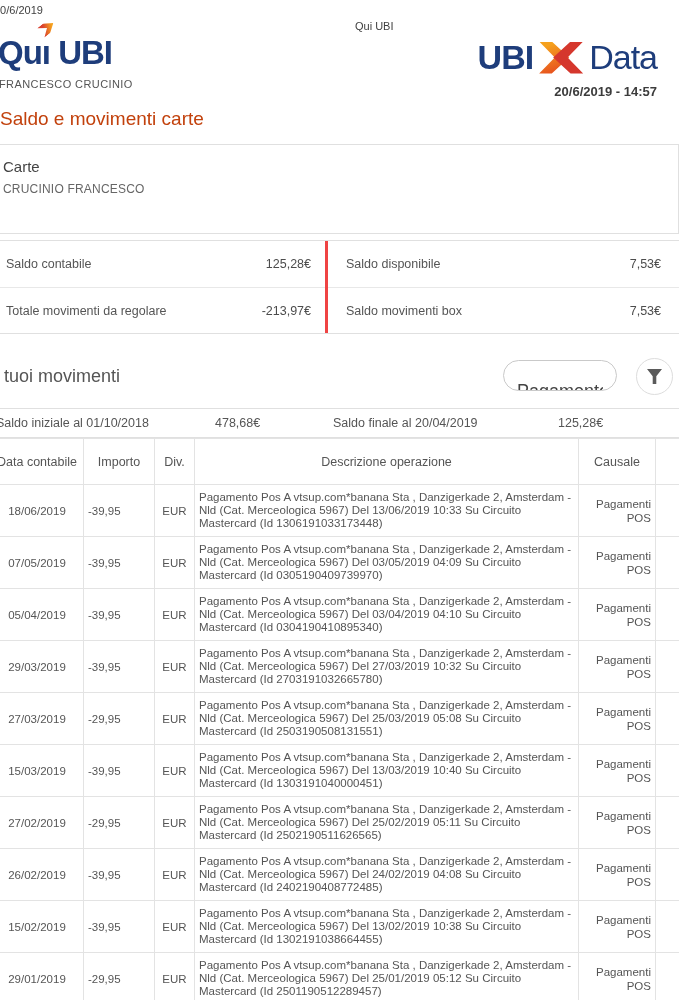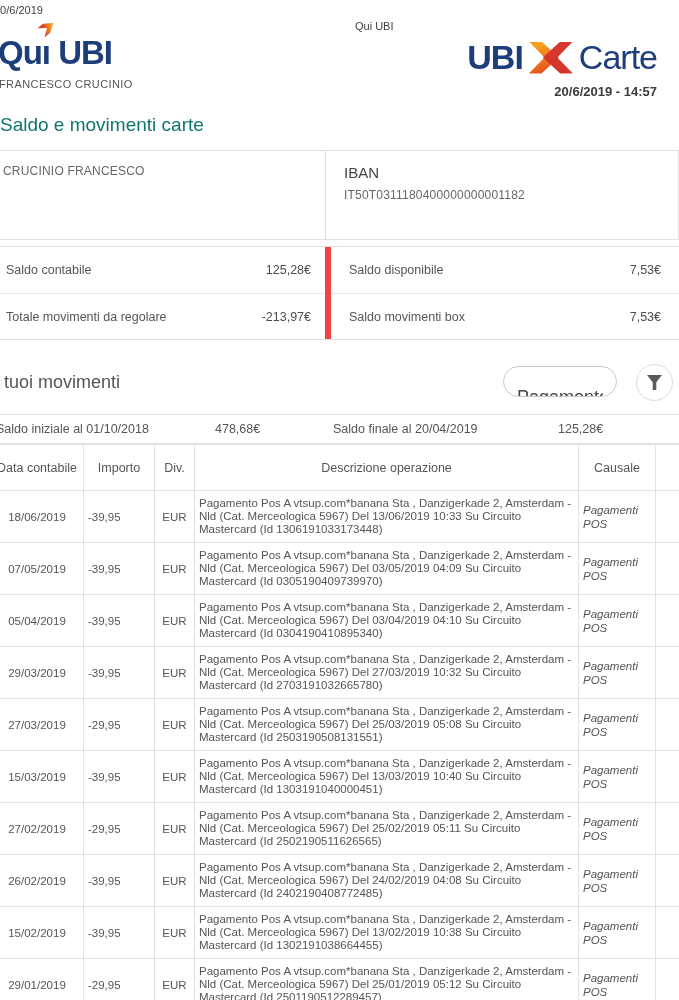--- a/index.html
+++ b/index.html
@@ -29,34 +29,34 @@
   .x-left { position:absolute; left:2px; top:0; width:30px; height:32px;
     background:linear-gradient(160deg,#f5a11d 15%,#e8571f 80%);
     clip-path:polygon(0 0,42% 0,100% 50%,42% 100%,0 100%,52% 50%); }
   .x-right { position:absolute; right:2px; top:0; width:30px; height:32px;
     background:#d5372d;
     clip-path:polygon(100% 0,58% 0,0 50%,58% 100%,100% 100%,48% 50%); }
   .header-datetime { position:absolute; right:22px; top:62px; font-size:13px;
     font-weight:bold; color:#3c3c3c; }
 
   
-  .page-title { margin:12px 0 14px 10px; font-size:19px; font-weight:400; color:#0f766e; }
+  .page-title { margin:6px 0 14px 10px; font-size:19px; font-weight:400; color:#c2410c; }
 
   
   .card-box { display:flex; border:1px solid #e0e0e0; height:90px; }
   .card-col { width:335px; padding:13px 0 0 12px; }
   .card-col.right { width:354px; border-left:1px solid #e0e0e0; padding-left:18px; }
   .box-heading { font-size:15px; color:#444; margin-bottom:7px; }
   .box-line { font-size:12px; color:#666; margin-bottom:7px; letter-spacing:.2px; }
 
   
   .balance-grid { display:flex; margin-top:6px; border-top:1px solid #e0e0e0;
     border-bottom:1px solid #e0e0e0; }
   .bal-col { width:335px; }
-  .bal-col.right { width:354px; border-left:6px solid #ef4444; }
+  .bal-col.right { width:354px; border-left:3px solid #ef4444; }
   .bal-cell { height:46px; display:flex; justify-content:space-between; align-items:center;
     padding:0 14px 0 16px; font-size:12.5px; color:#555; }
   .bal-col.right .bal-cell { padding:0 18px; }
   .bal-cell + .bal-cell { border-top:1px solid #e8e8e8; }
   .bal-value { color:#4c4c4c; }
 
   
   .movements-header { position:relative; height:40px; margin-top:24px; }
   .movements-title { position:absolute; left:4px; top:8px; font-size:18px; color:#555; }
   .pill-button { position:absolute; right:62px; top:2px; width:114px; height:31px;
@@ -84,21 +84,21 @@
   .movs th, .movs td { border:1px solid #e3e3e3; }
   .movs th { height:46px; font-size:12.5px; font-weight:400; color:#555;
     text-align:center; padding:0 4px; }
   .movs td { font-size:11.5px; color:#555; padding:6px 4px; }
   .col-date { width:93px; } .col-imp { width:71px; } .col-div { width:40px; }
   .col-descr { width:384px; } .col-caus { width:77px; } .col-last { width:24px; }
   .td-date { text-align:center; }
   .td-imp { padding-right:13px; }
   .td-div { text-align:center; }
   .td-descr { font-size:10.5px; line-height:13px; padding:7px 10px 7px 9px; }
-  .td-caus { text-align:left; font-size:11.5px; line-height:14px; padding:0 14px;font-style:italic; }
+  .td-caus { text-align:right; font-size:11.5px; line-height:14px; padding:0 14px; }
 </style>
 </head>
 <body>
 
 <div class="page">
 
   <div class="print-header">
     <span class="ph-date">20/6/2019</span>
     <span class="ph-title">Qui UBI</span>
   </div>
@@ -107,34 +107,31 @@
     <div class="qui-logo">
       <span>Qu</span><span class="i-wrap"><span>ı</span><span class="qui-arrow"></span></span><span> UBI</span>
     </div>
     <div class="user-name">FRANCESCO CRUCINIO</div>
     <div class="ubi-banca">
       <span class="ub-ubi">UBI</span>
       <span class="x-mark">
         <span class="x-left"></span>
         <span class="x-right"></span>
       </span>
-      <span class="ub-ubi" style="font-weight:400;">Carte</span>
+      <span class="ub-ubi" style="font-weight:400;">Data</span>
     </div>
     <div class="header-datetime">20/6/2019 - 14:57</div>
   </div>
 
   <h1 class="page-title">Saldo e movimenti carte</h1>
 
   <div class="card-box">
     <div class="card-col">
+      <div class="box-heading">Carte</div>
       <div class="box-line">CRUCINIO FRANCESCO</div>
-    </div>
-    <div class="card-col right">
-      <div class="box-heading">IBAN</div>
-      <div class="box-line">IT50T0311180400000000001182</div>
     </div>
   </div>
 
   <div class="balance-grid">
     <div class="bal-col">
       <div class="bal-cell">
         <span>Saldo contabile</span>
         <span class="bal-value">125,28€</span>
       </div>
       <div class="bal-cell">

